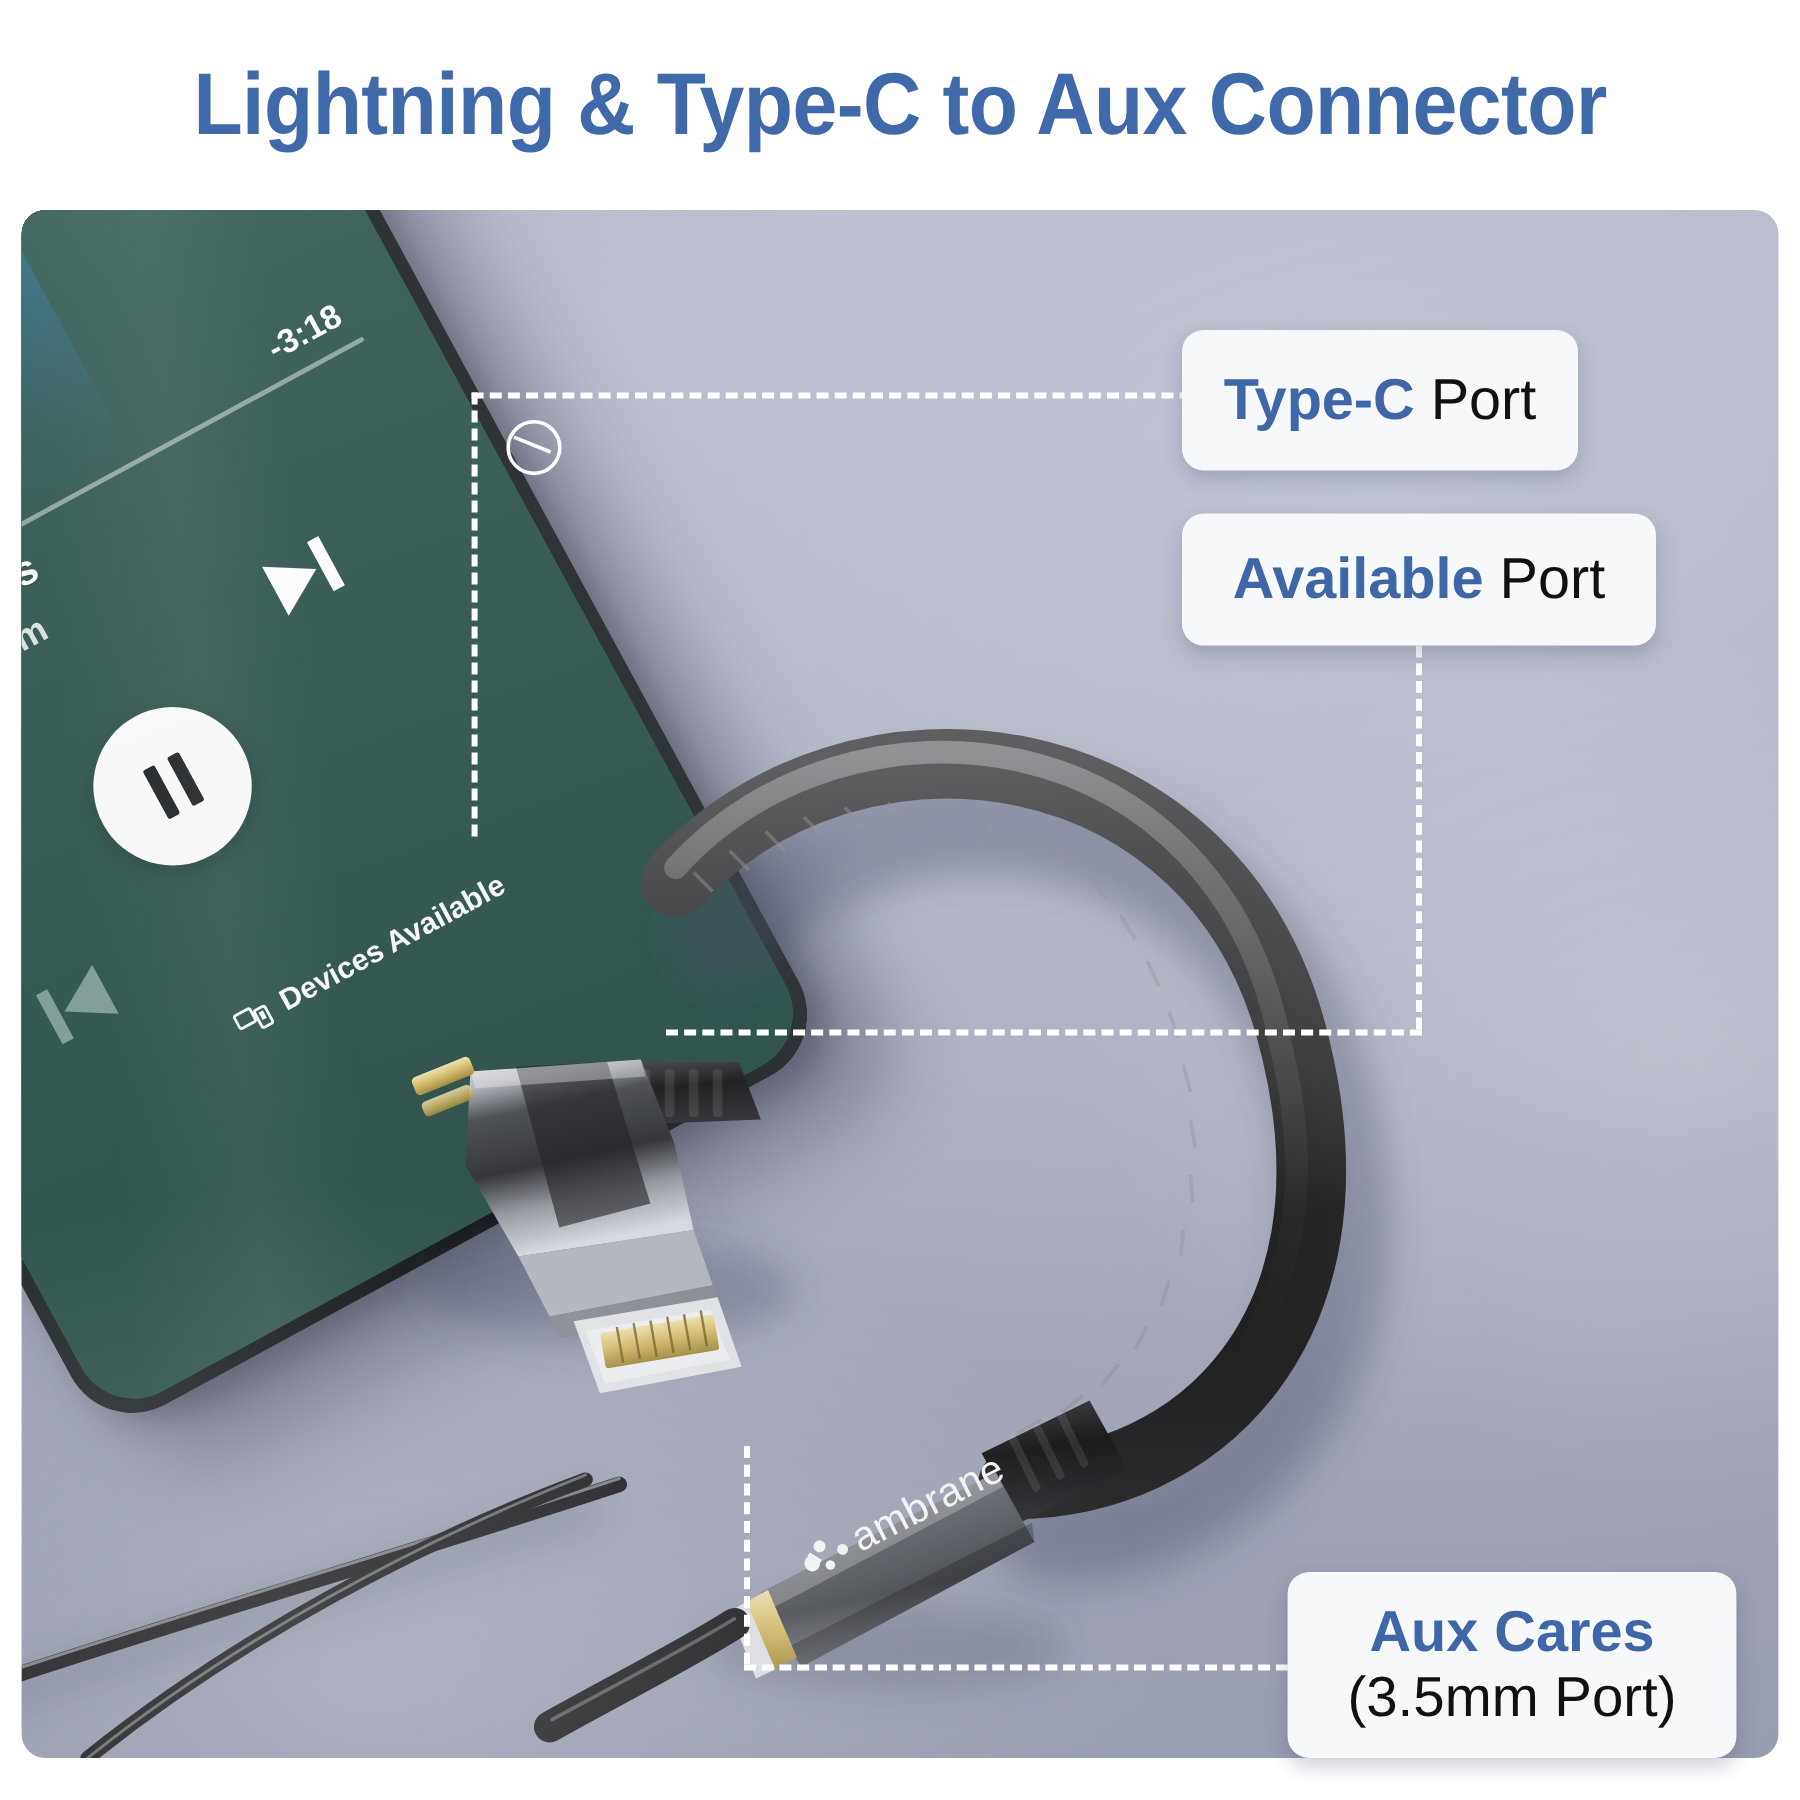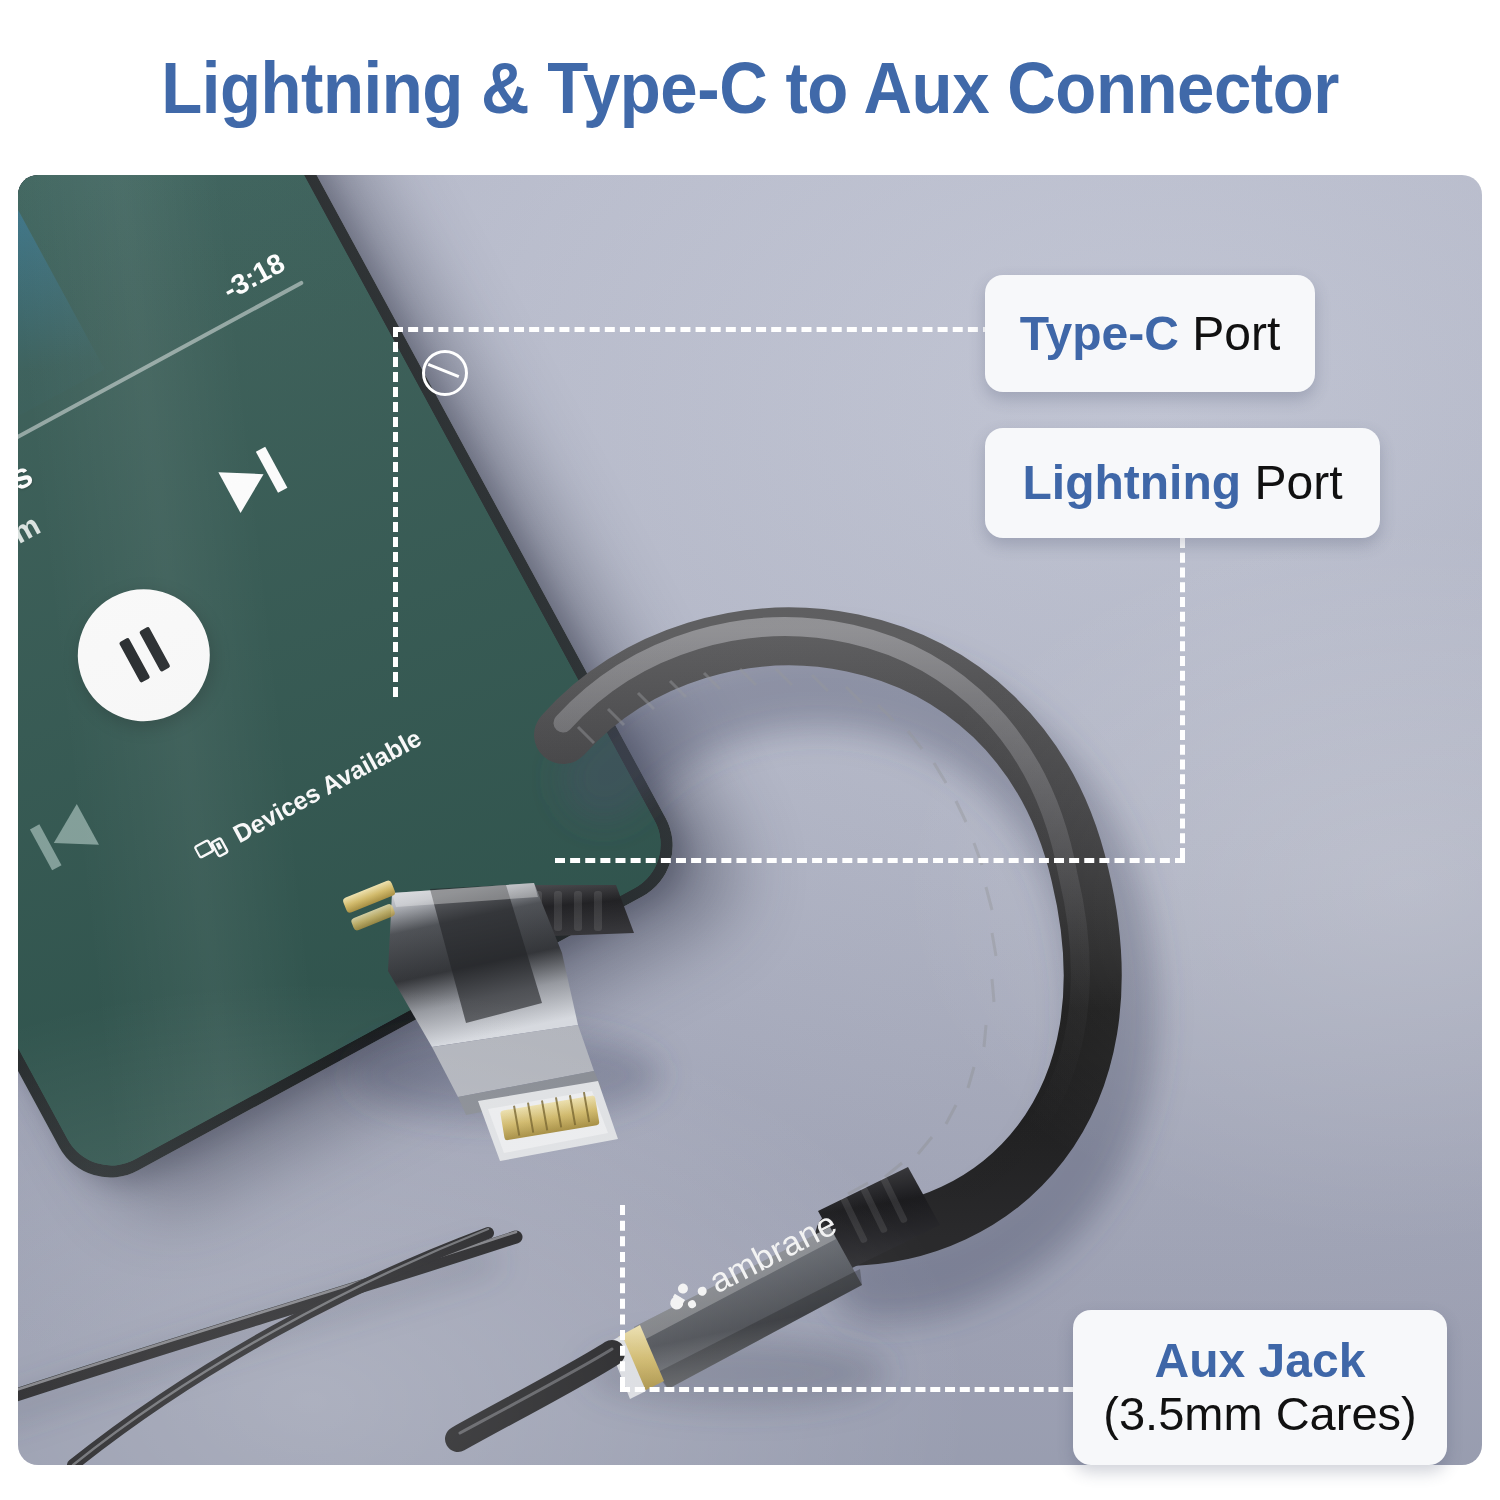--- a/index.html
+++ b/index.html
@@ -485,24 +485,24 @@
   </div>
 
   <div class="callout" id="callout-typec">
     <div class="callout-line">
       <span class="hl">Type-C</span><span> Port</span>
     </div>
   </div>
 
   <div class="callout" id="callout-lightning">
     <div class="callout-line">
-      <span class="hl">Lightning</span><span> Port</span>
+      <span class="hl">Available</span><span> Port</span>
     </div>
   </div>
 
   <div class="callout" id="callout-aux">
     <div class="callout-line">
-      <span class="hl">Aux Jack</span><span></span>
+      <span class="hl">Aux Cares</span><span></span>
     </div>
-    <div class="callout-sub">(3.5mm Cares)</div>
+    <div class="callout-sub">(3.5mm Port)</div>
   </div>
 
 </div>
 
 </body></html>

